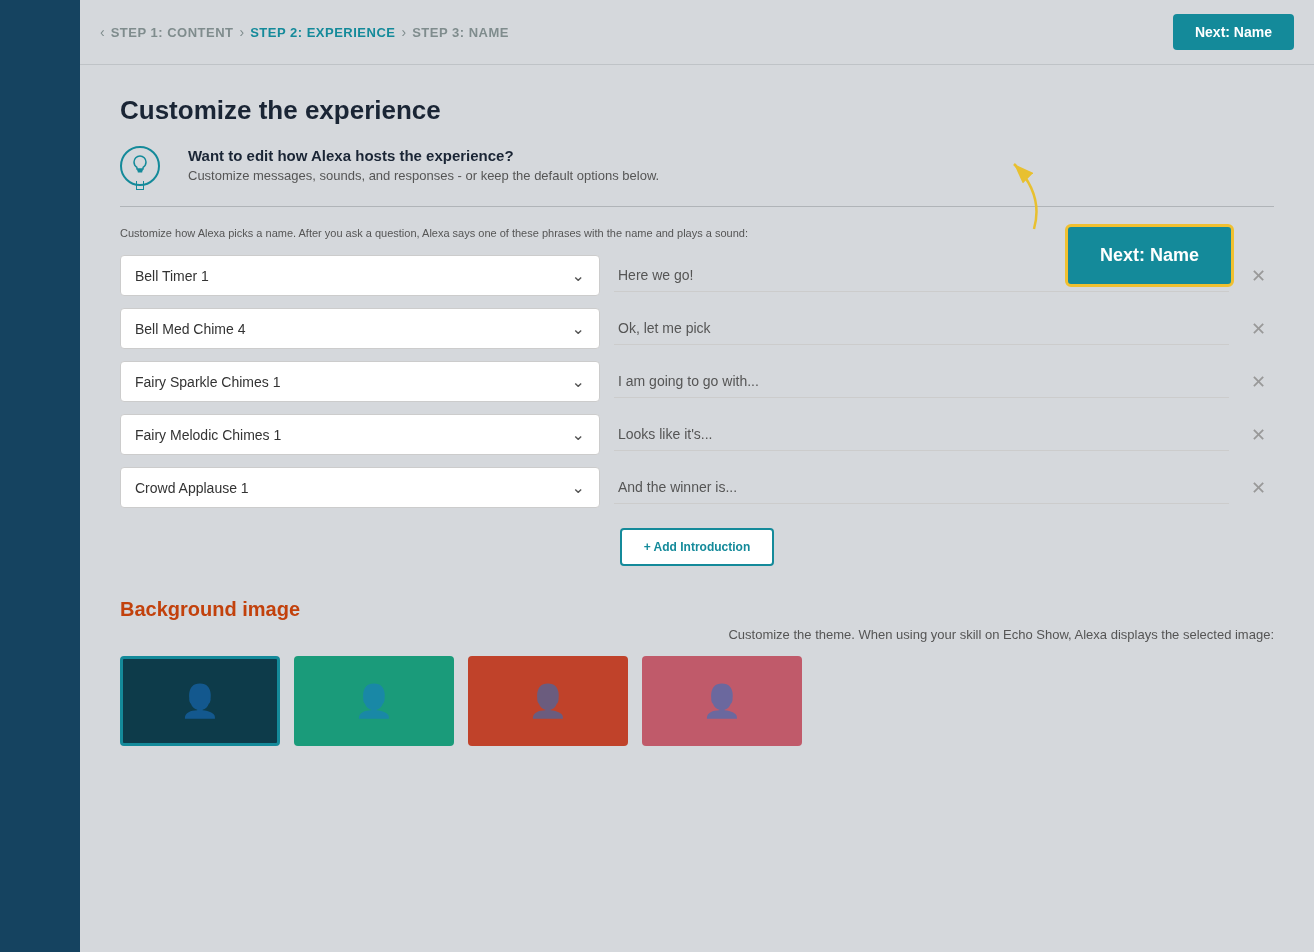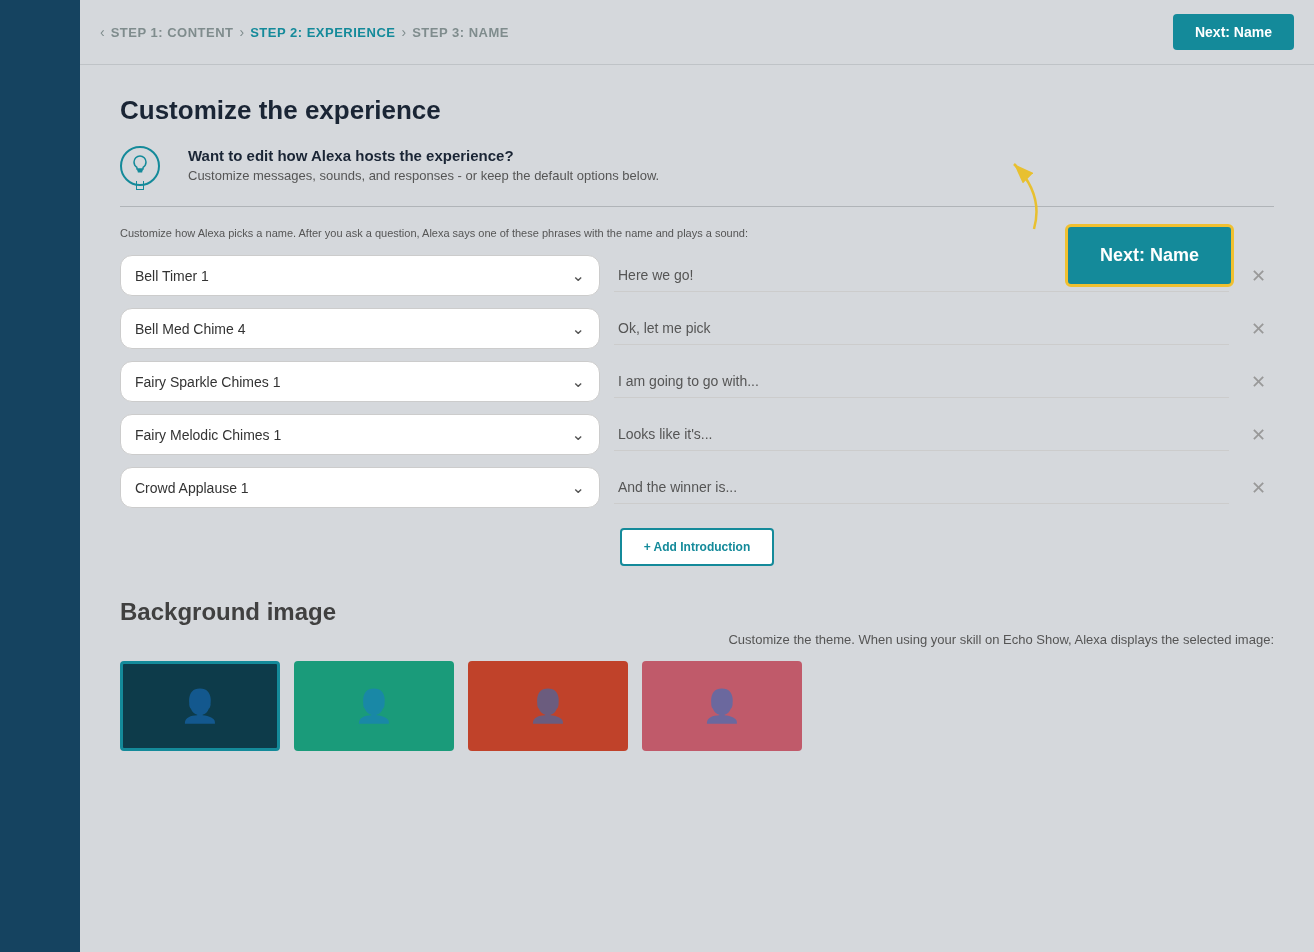--- a/index.html
+++ b/index.html
@@ -150,21 +150,21 @@
       align-items: center;
       gap: 14px;
       margin-bottom: 12px;
     }
     .sound-select {
       flex: 0 0 480px;
       display: flex;
       align-items: center;
       background: white;
       border: 1px solid #ccc;
-      border-radius: 12px;
+      border-radius: 4px;
       padding: 10px 14px;
       cursor: pointer;
       position: relative;
     }
     .sound-select-label {
       flex: 1;
       font-size: 14px;
       color: #333;
     }
     .sound-select-chevron {
@@ -204,23 +204,23 @@
       font-weight: 600;
       cursor: pointer;
       margin: 18px auto 0;
       display: table;
     }
     
     .bg-section {
       margin-top: 32px;
     }
     .bg-section-title {
-      font-size: 24px;
-      font-weight: 700;
-      color: #404040;
+      font-size: 20px;
+      font-weight: 700;
+      color: #c2410c;
       margin-bottom: 6px;
     }
     .bg-section-desc {
       font-size: 13px;
       color: #555;
       margin-bottom: 14px;
       text-align: right;
     }
     .bg-images-row {
       display: flex;

